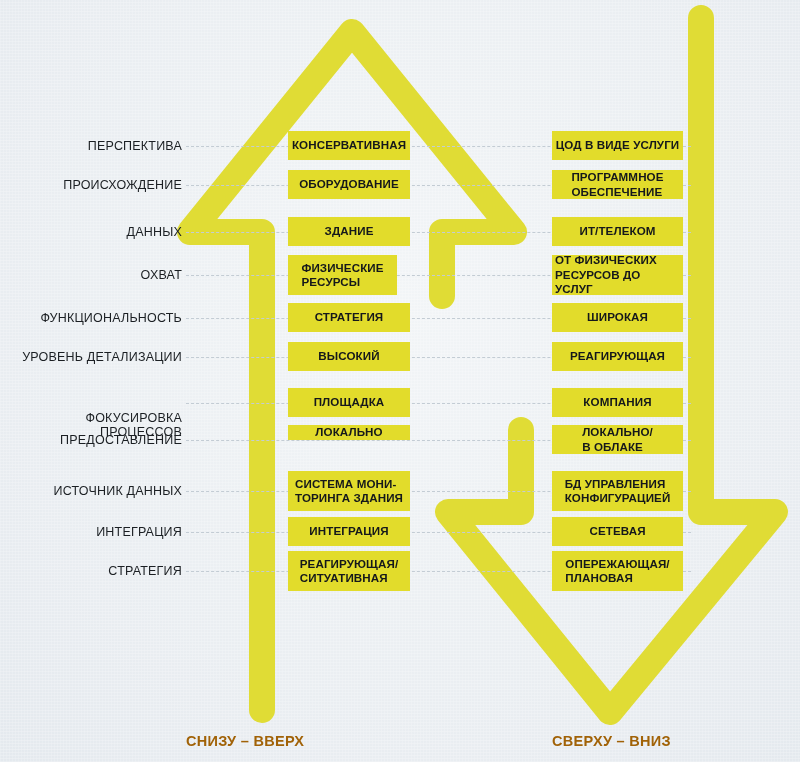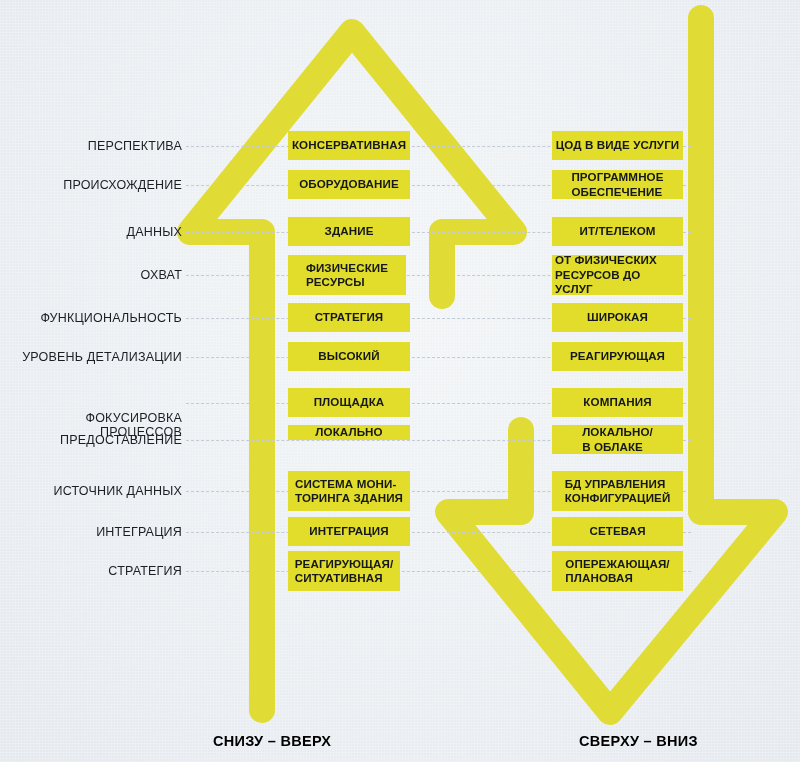--- a/index.html
+++ b/index.html
@@ -63,26 +63,25 @@
     justify-content:center;
     text-align:left;
     white-space:pre-line;
     box-sizing:border-box;
     padding:0 3px;
   }
 
   
   .caption{
     position:absolute;
-    color:#000000;
+    color:#a16207;
     font-size:14.5px;
     font-weight:bold;
     letter-spacing:.3px;
     white-space:nowrap;
-    margin-left:27px;
   }
 </style>
 </head>
 <body>
 
 <div id="stage">
 
   <div id="bg"></div>
 
   <svg id="arrows" viewBox="0 0 800 762">
@@ -130,30 +129,30 @@
       <div class="axis-label" style="left: 0px; width: 182px; top: 433px;">ПРЕДОСТАВЛЕНИЕ</div>
       <div class="axis-label" style="left: 0px; width: 182px; top: 484px;">ИСТОЧНИК ДАННЫХ</div>
       <div class="axis-label" style="left: 0px; width: 182px; top: 525px;">ИНТЕГРАЦИЯ</div>
       <div class="axis-label" style="left: 0px; width: 182px; top: 564px;">СТРАТЕГИЯ</div>
     </div>
 
   <div id="left-boxes">
       <div class="vbox" style="left: 288px; width: 122px; top: 131px; height: 29px;">КОНСЕРВАТИВНАЯ</div>
       <div class="vbox" style="left: 288px; width: 122px; top: 170px; height: 29px;">ОБОРУДОВАНИЕ</div>
       <div class="vbox" style="left: 288px; width: 122px; top: 217px; height: 29px;">ЗДАНИЕ</div>
-      <div class="vbox" style="left: 288px; width: 118px; top: 255px; height: 40px;">ФИЗИЧЕСКИЕ
+      <div class="vbox" style="left: 288px; width: 109px; top: 255px; height: 40px;">ФИЗИЧЕСКИЕ
 РЕСУРСЫ</div>
       <div class="vbox" style="left: 288px; width: 122px; top: 303px; height: 29px;">СТРАТЕГИЯ</div>
       <div class="vbox" style="left: 288px; width: 122px; top: 342px; height: 29px;">ВЫСОКИЙ</div>
       <div class="vbox" style="left: 288px; width: 122px; top: 388px; height: 29px;">ПЛОЩАДКА</div>
       <div class="vbox" style="left: 288px; width: 122px; top: 425px; height: 15px;">ЛОКАЛЬНО</div>
       <div class="vbox" style="left: 288px; width: 122px; top: 471px; height: 40px;">СИСТЕМА МОНИ-
 ТОРИНГА ЗДАНИЯ</div>
       <div class="vbox" style="left: 288px; width: 122px; top: 517px; height: 29px;">ИНТЕГРАЦИЯ</div>
-      <div class="vbox" style="left: 288px; width: 112px; top: 551px; height: 40px;">РЕАГИРУЮЩАЯ/
+      <div class="vbox" style="left: 288px; width: 122px; top: 551px; height: 40px;">РЕАГИРУЮЩАЯ/
 СИТУАТИВНАЯ</div>
     </div>
 
   <div id="right-boxes">
       <div class="vbox" style="left: 552px; width: 131px; top: 131px; height: 29px;">ЦОД В ВИДЕ УСЛУГИ</div>
       <div class="vbox" style="left: 552px; width: 131px; top: 170px; height: 29px;">ПРОГРАММНОЕ
 ОБЕСПЕЧЕНИЕ</div>
       <div class="vbox" style="left: 552px; width: 131px; top: 217px; height: 29px;">ИТ/ТЕЛЕКОМ</div>
       <div class="vbox" style="left: 552px; width: 131px; top: 255px; height: 40px;">ОТ ФИЗИЧЕСКИХ
 РЕСУРСОВ ДО УСЛУГ</div>

